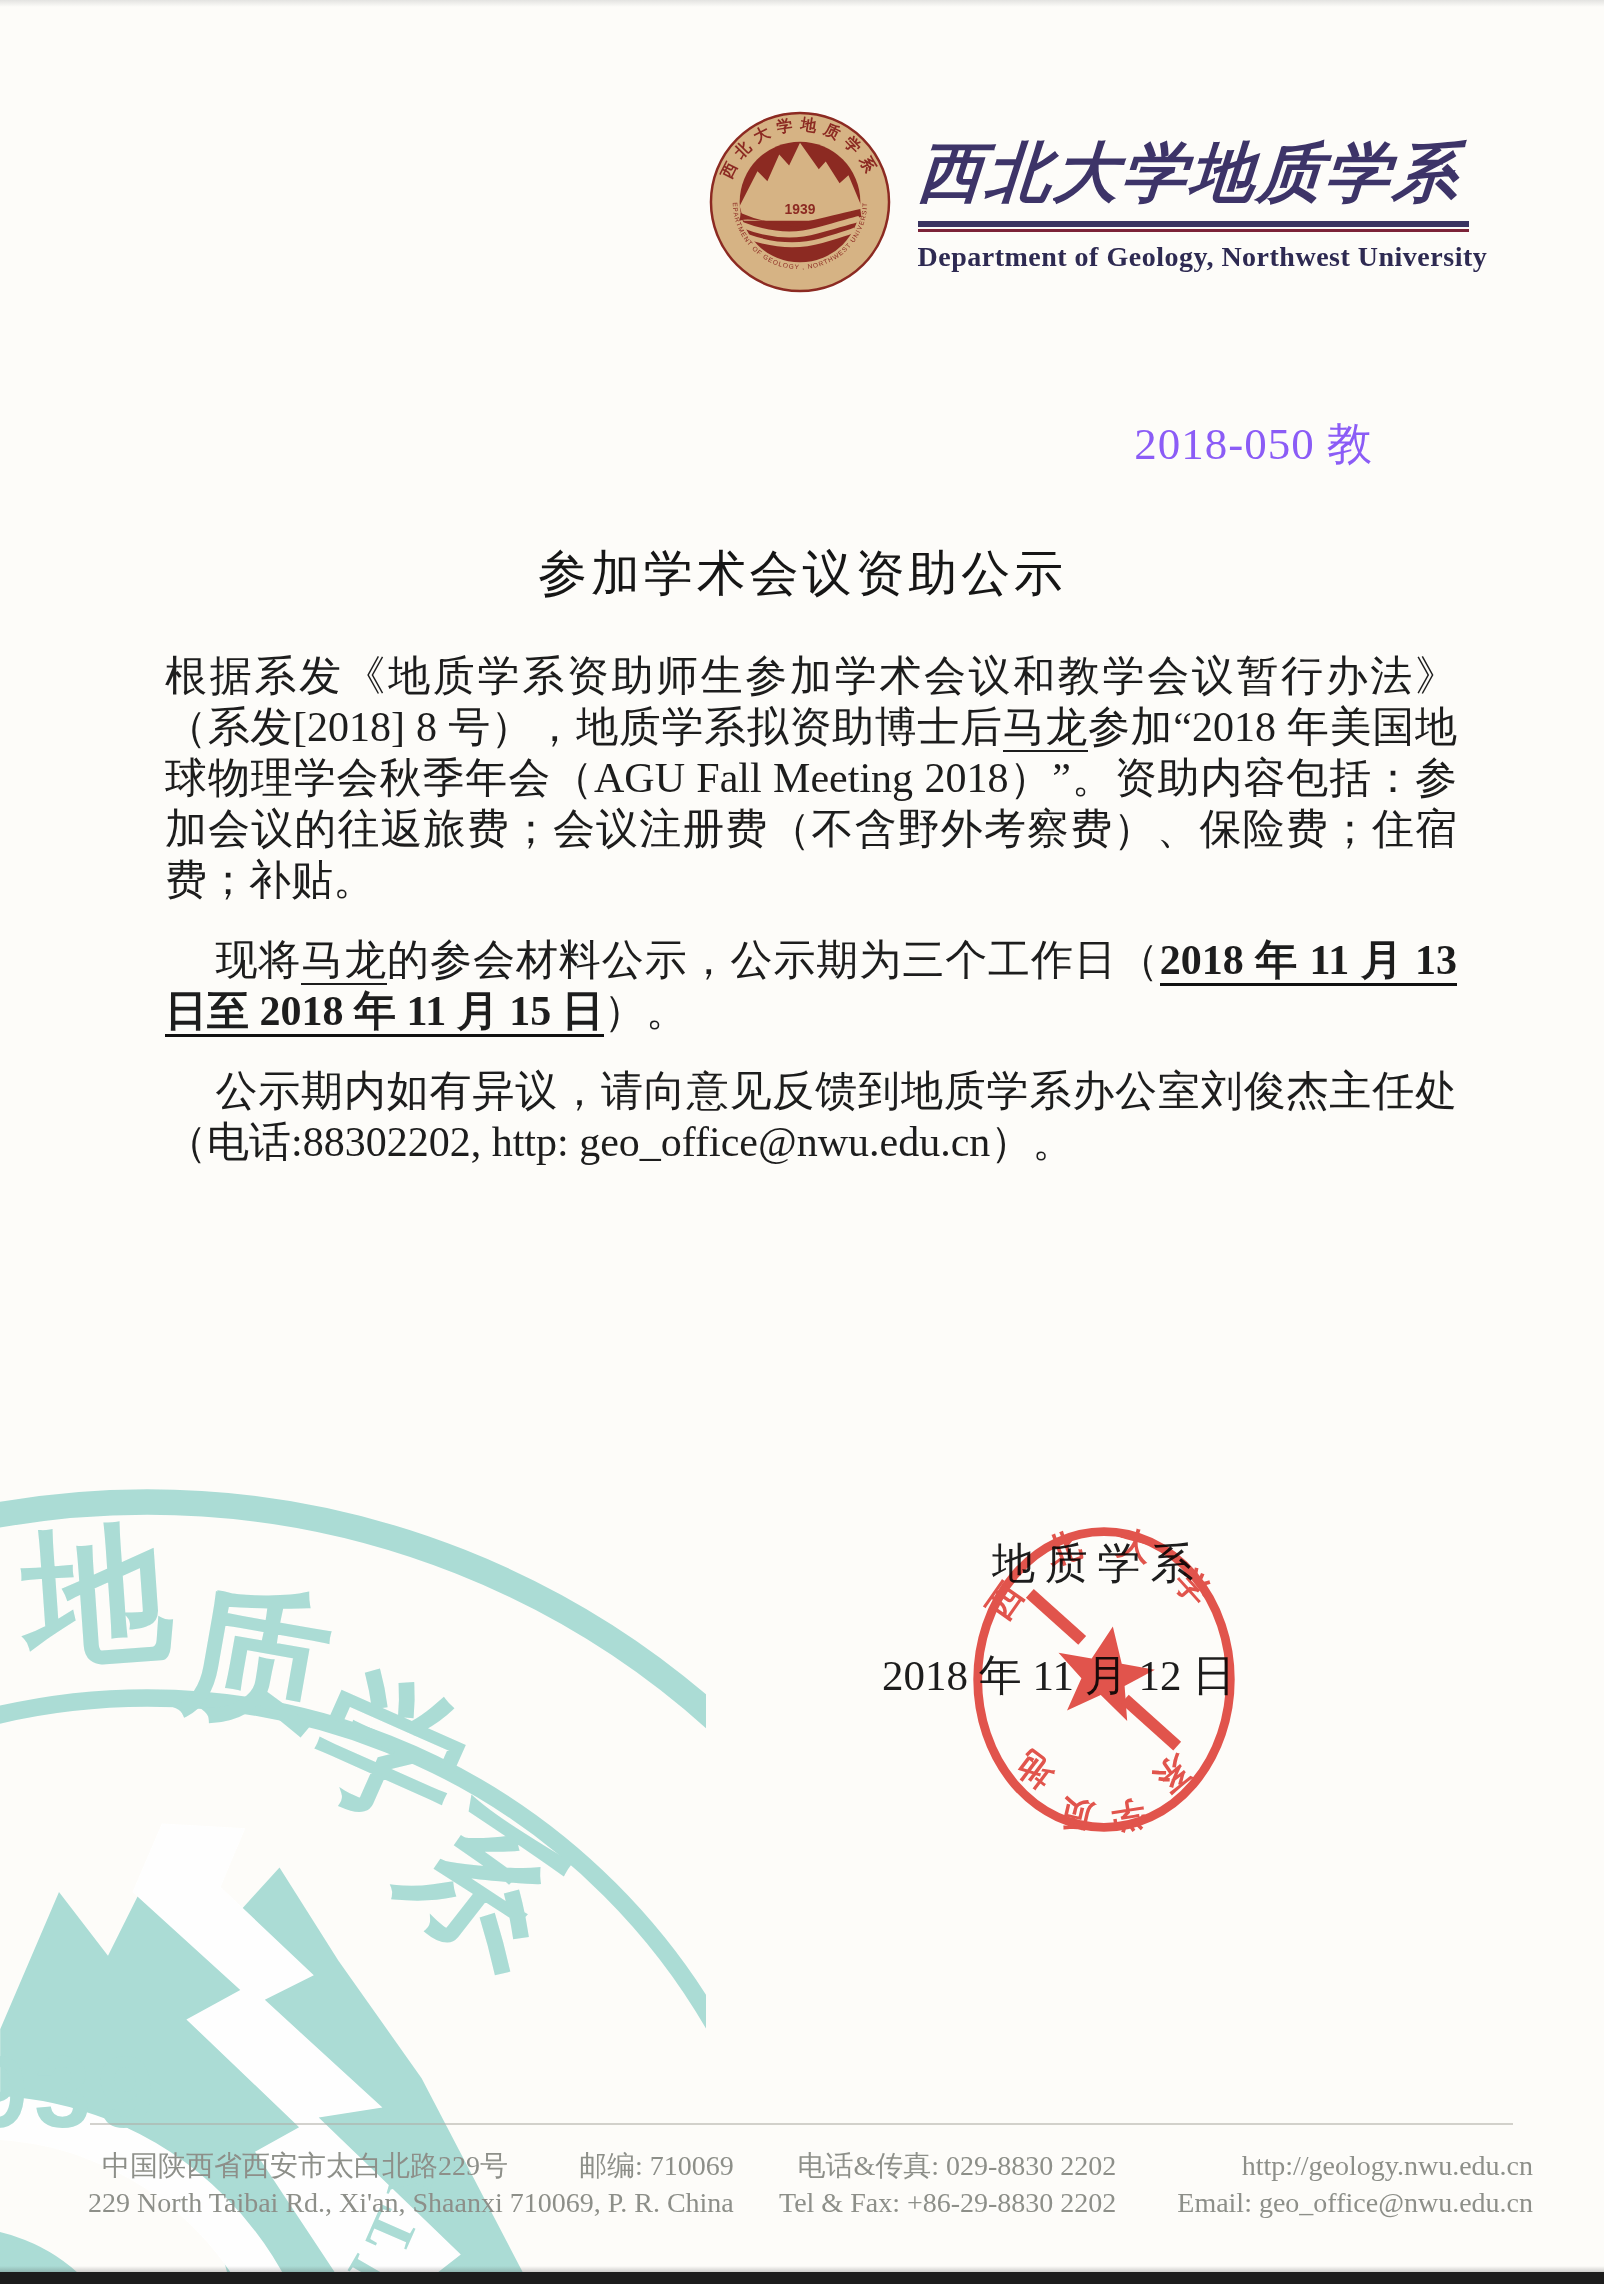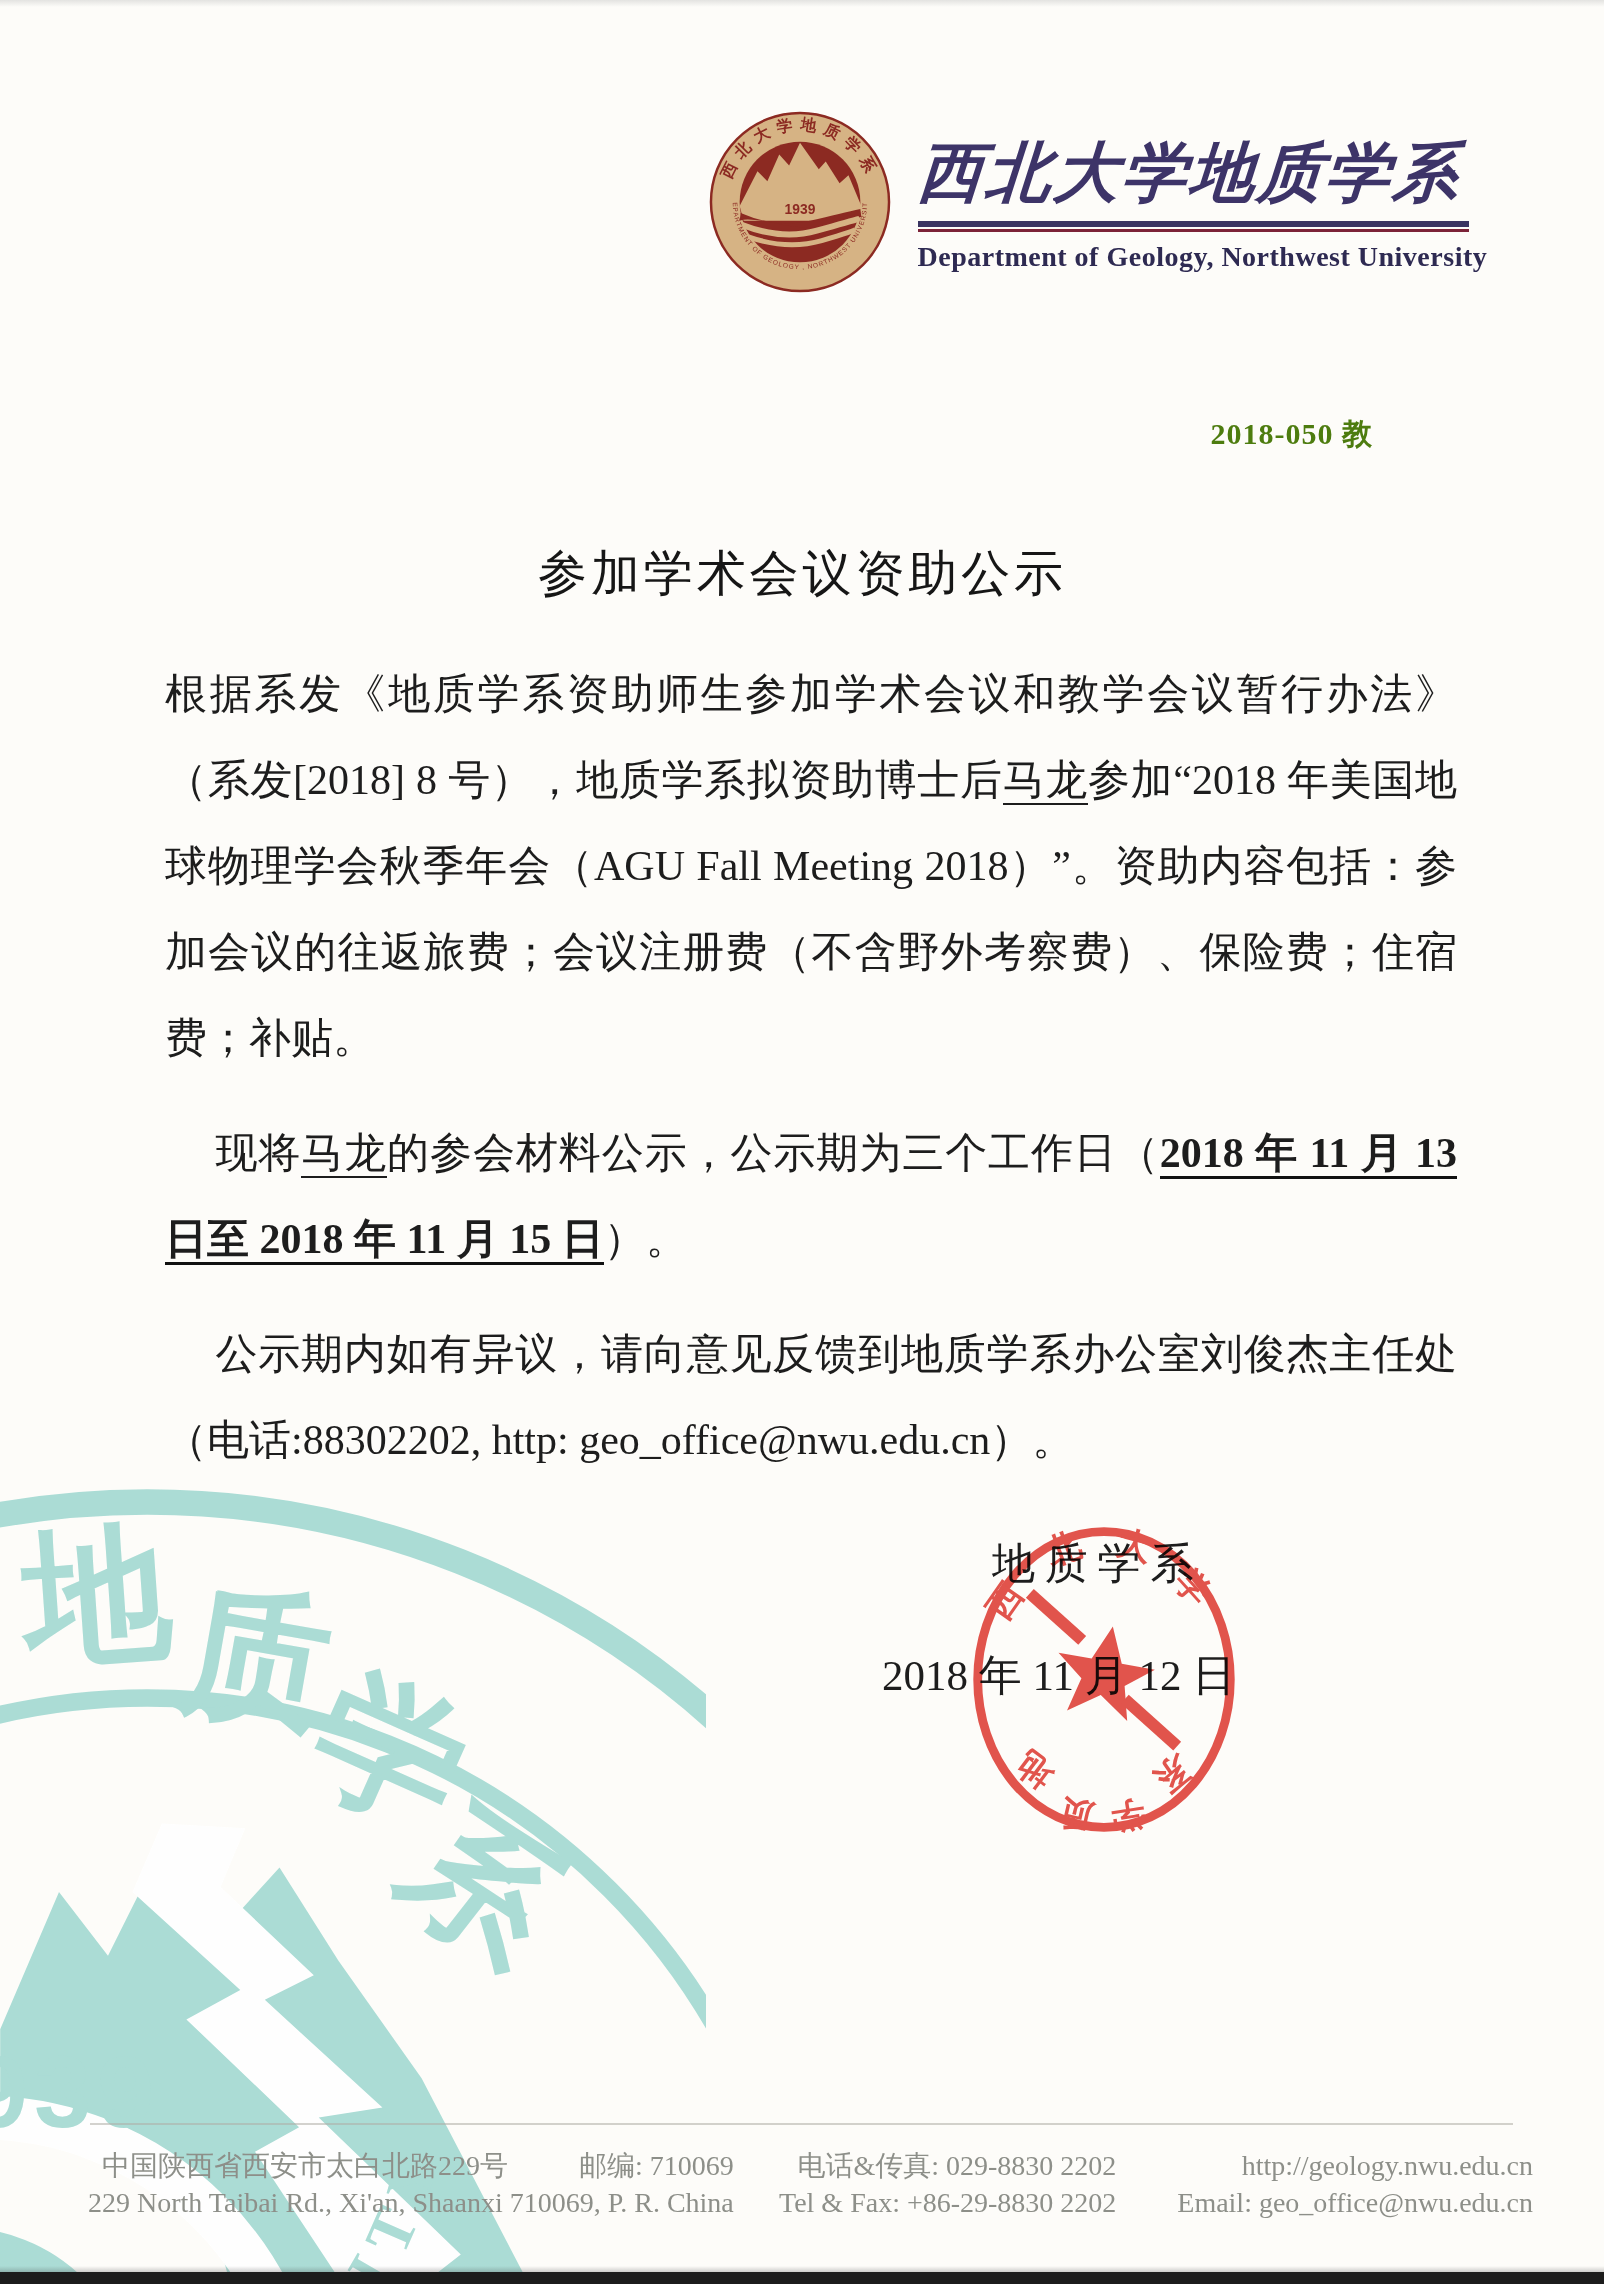--- a/index.html
+++ b/index.html
@@ -35,32 +35,32 @@
   .header-rule .r1{height:5.9px;background:#3a3462;}
   .header-rule .r2{height:2px;background:#fdfcf9;}
   .header-rule .r3{height:2.9px;background:#7c2338;}
   .en-title{
     margin-top:8.8px;font-size:28px;font-weight:bold;color:#2e2a52;
     letter-spacing:0.5px;white-space:nowrap;
   }
 
   .doc-number{
     position:absolute;top:414px;right:232px;
-    font-size:30px;font-weight:bold;color:#4d7c0f;letter-spacing:1px;
+    font-size:45px;font-weight:normal;color:#8b5cf6;letter-spacing:1px;
   }
 
   .doc-title{
     position:absolute;top:541px;left:0;width:100%;
     text-align:center;font-size:49px;font-weight:normal;color:#161616;
     letter-spacing:3.9px;
   }
 
   .body-text{
     position:absolute;top:651px;left:165px;width:1292px;
-    font-size:42px;line-height:86px;text-align:justify;color:#1d1d1d;
+    font-size:42px;line-height:51px;text-align:justify;color:#1d1d1d;
   }
   .body-text p{margin:0 0 29px 0;}
   .body-text p.indent{text-indent:1.2em;}
   .u{border-bottom:2.9px solid #1d1d1d;}
   .bu{font-weight:bold;border-bottom:3.9px solid #111;}
 
   .sig-dept{
     position:absolute;top:1535px;left:992px;
     font-size:43px;color:#1d1d1d;letter-spacing:9.8px;white-space:nowrap;
   }

